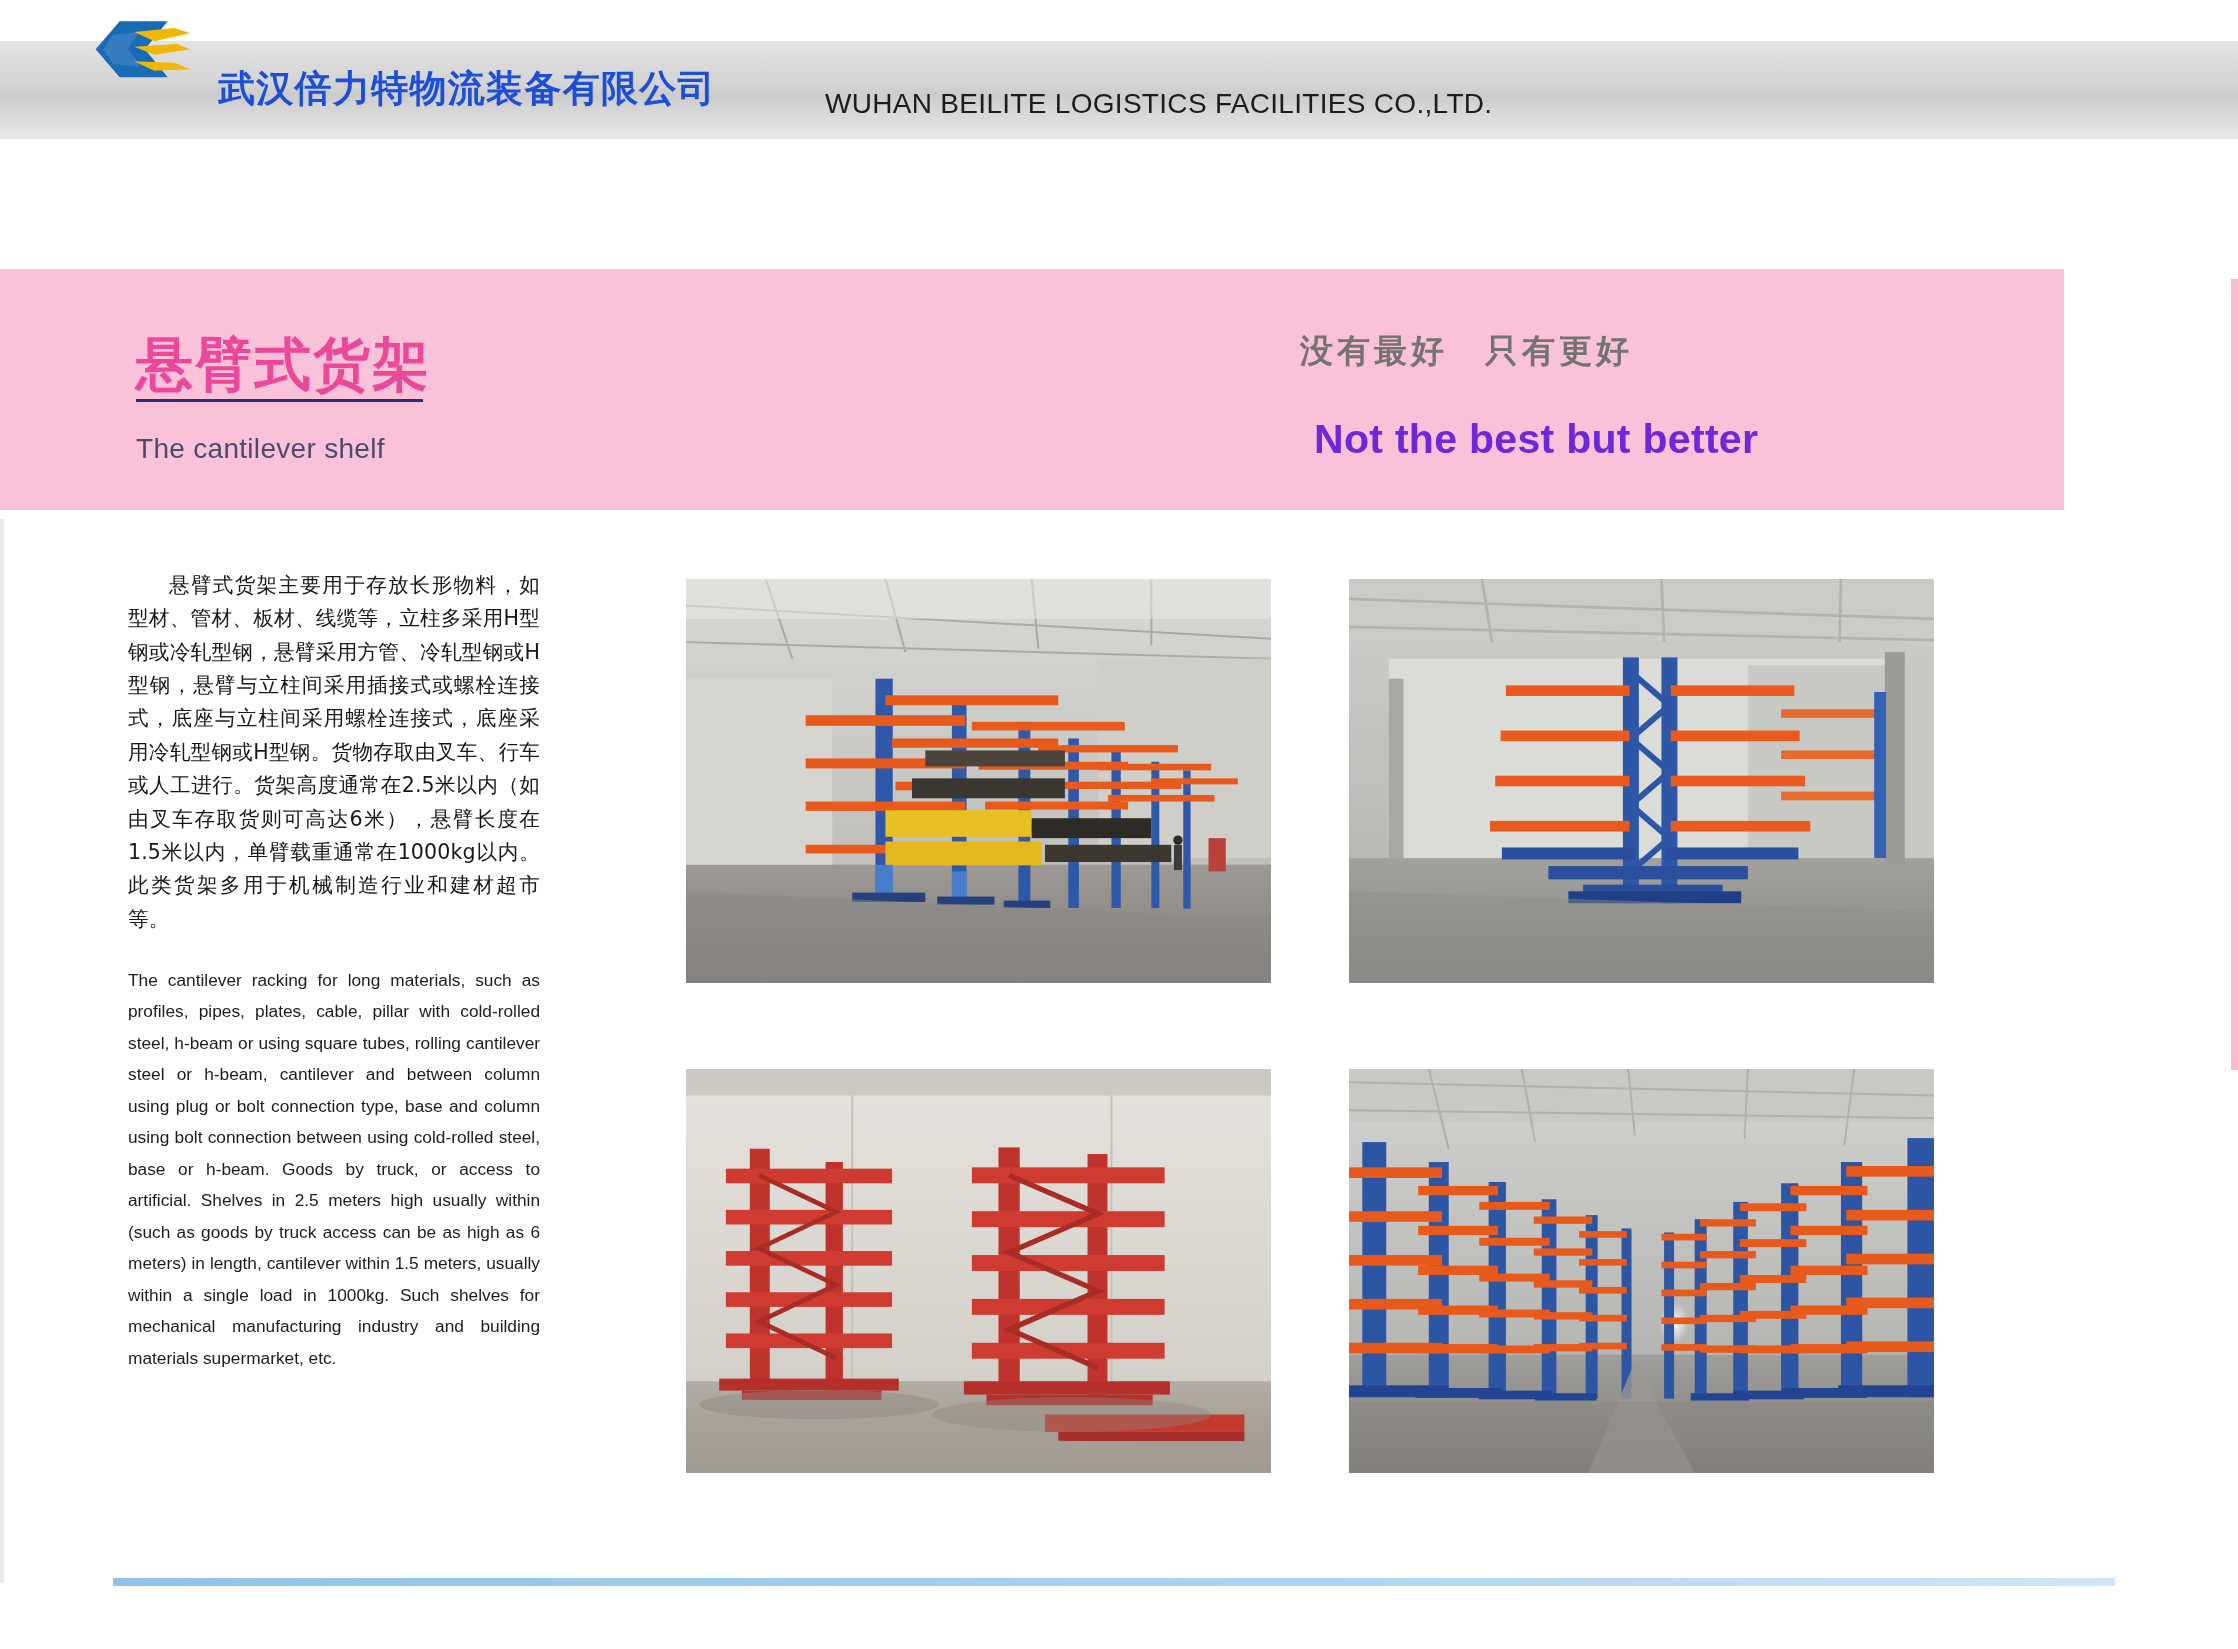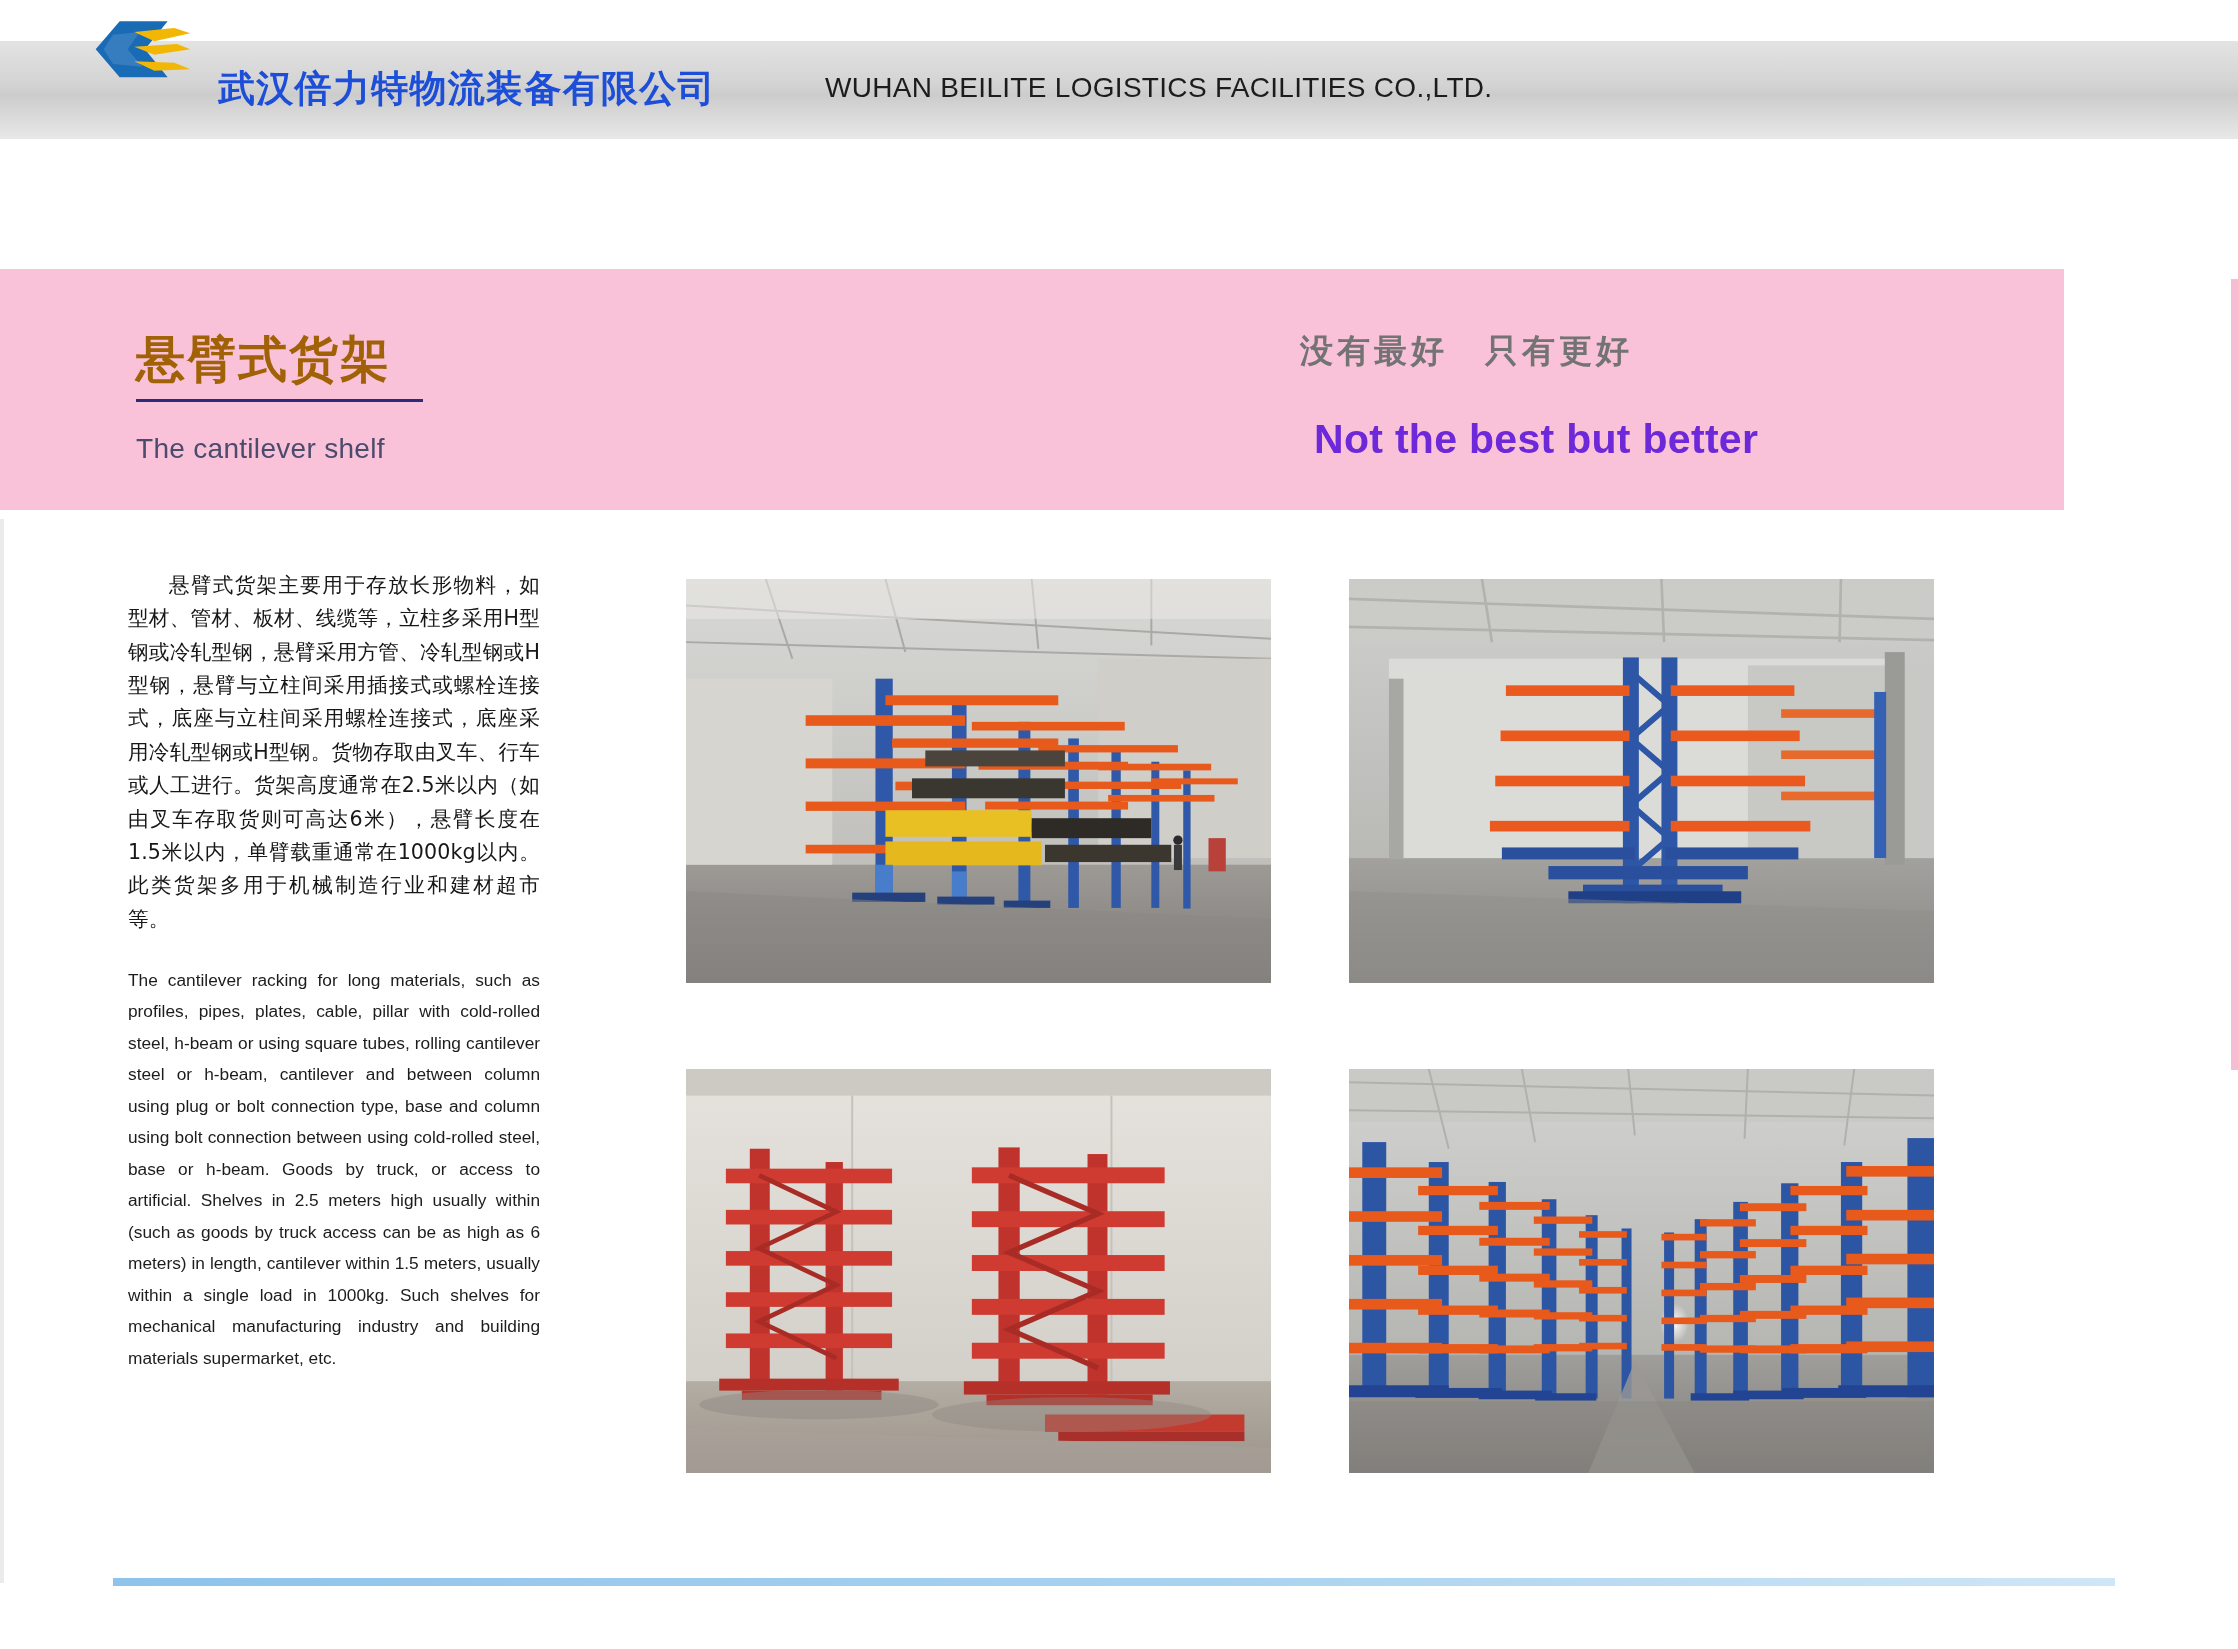--- a/index.html
+++ b/index.html
@@ -42,43 +42,43 @@
     font-size: 37px;
     font-weight: bold;
     color: #1d4ed8;
     letter-spacing: 1.3px;
     white-space: nowrap;
     font-family: "DejaVu Sans", sans-serif;
   }
   .company-name-en {
     position: absolute;
     left: 825px;
-    top: 72px;
+    top: 88px;
     font-size: 28px;
     color: #1c1c1c;
     letter-spacing: 0.3px;
     white-space: nowrap;
   }
 
   
   .pink-banner {
     position: absolute;
     left: 0;
     top: 269px;
     width: 2064px;
     height: 241px;
     background: #f9c2d8;
   }
   .banner-title-cn {
     position: absolute;
     left: 136px;
     top: 327px;
-    font-size: 49px;
+    font-size: 57px;
     font-weight: bold;
-    color: #a16207;
+    color: #ec4899;
     letter-spacing: 2px;
     white-space: nowrap;
     font-family: "DejaVu Sans", sans-serif;
   }
   .banner-underline {
     position: absolute;
     left: 136px;
     top: 399px;
     width: 287px;
     height: 3.3px;

